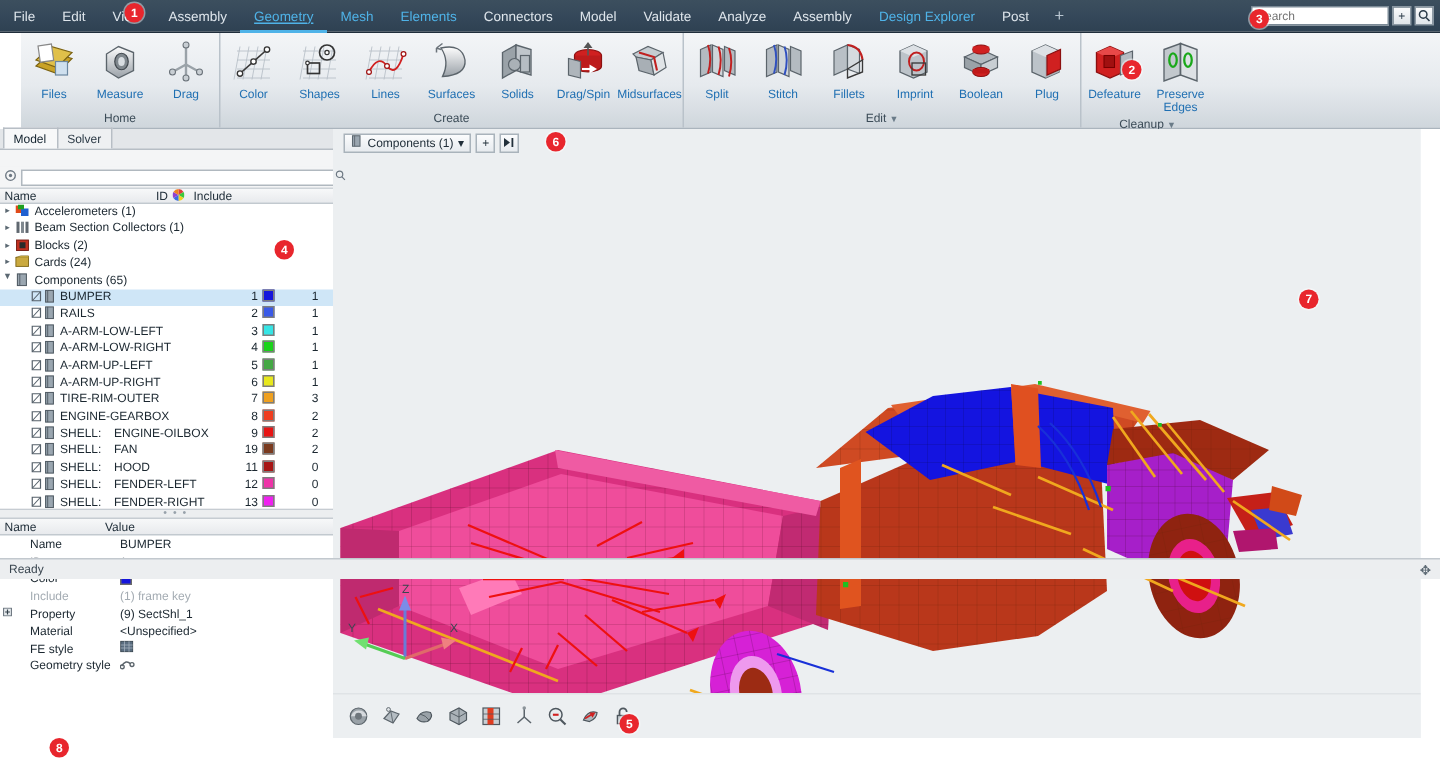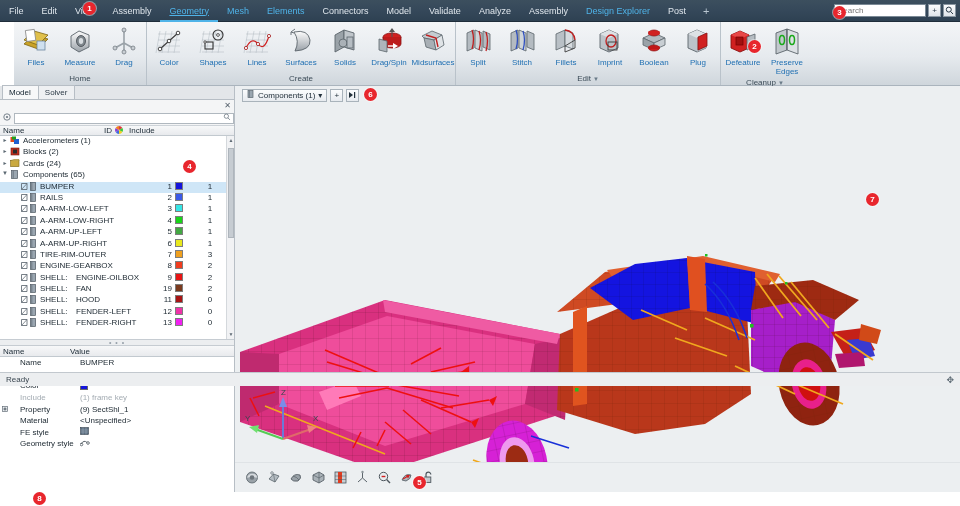--- a/index.html
+++ b/index.html
@@ -168,21 +168,21 @@
   .prow { height: 11.6px; display: flex; align-items: center; font-size: 8px; color: #1b2730; }
   .prow .pexp { width: 10px; text-align: center; font-size: 6px; color: #5b6872; }
   .prow .pname { width: 68px; padding-left: 0; }
   .prow.indent .pname { padding-left: 10px; }
   .prow .pval { flex: 1; padding-left: 2px; display: flex; align-items: center; }
   .prow.dim, .prow.dim .pval { color: #a4acb3; }
   .swatch-blue { width: 8px; height: 8px; background: #1010e0; border: 1px solid #6a6a6a; display: block; }
 
   
   .viewarea {
-    position: absolute; top: 86px; left: 235px; width: 725px; height: 406px;
+    position: absolute; top: 86px; left: 222px; width: 725px; height: 406px;
     background: #eceff1;
   }
   .viewtoolbar {
     position: absolute; top: 0; left: 0; width: 725px; height: 18px;
     background: #eceff1; display: flex; align-items: center; padding-left: 7px; gap: 3px;
   }
   .selpill {
     display: flex; align-items: center; height: 13px; padding: 0 4px;
     background: linear-gradient(to bottom,#fbfcfd,#e7ebef);
     border: 1px solid #a9b3bb; font-size: 8px; color: #22303b; gap: 3px; cursor: pointer;
@@ -584,20 +584,32 @@
                 <rect x="2" y="0.5" width="4" height="3" fill="#20a020"></rect>
               </svg></span>
             <span class="tlabel">Accelerometers (1)</span>
             <span class="tid"></span>
             <span class="tcolor"></span>
             <span class="tinc"></span>
           </div>
           <div class="tnode">
             <span class="twist">▸</span>
             <span class="nico"><svg width="11" height="9" viewBox="0 0 11 9">
+                <rect x="1" y="0.8" width="2" height="7.5" fill="#606870"></rect>
+                <rect x="4" y="0.8" width="2" height="7.5" fill="#80888f"></rect>
+                <rect x="7" y="0.8" width="2" height="7.5" fill="#606870"></rect>
+              </svg></span>
+            <span class="tlabel">Beam Section Collectors (1)</span>
+            <span class="tid"></span>
+            <span class="tcolor"></span>
+            <span class="tinc"></span>
+          </div>
+          <div class="tnode">
+            <span class="twist">▸</span>
+            <span class="nico"><svg width="11" height="9" viewBox="0 0 11 9">
                 <rect x="1" y="1" width="8" height="7" fill="#c03020" stroke="#701810" stroke-width="0.6"></rect>
                 <rect x="3" y="2.5" width="4" height="4" fill="#2a2a2a"></rect>
               </svg></span>
             <span class="tlabel">Blocks (2)</span>
             <span class="tid"></span>
             <span class="tcolor"></span>
             <span class="tinc"></span>
           </div>
           <div class="tnode">
             <span class="twist">▸</span>

